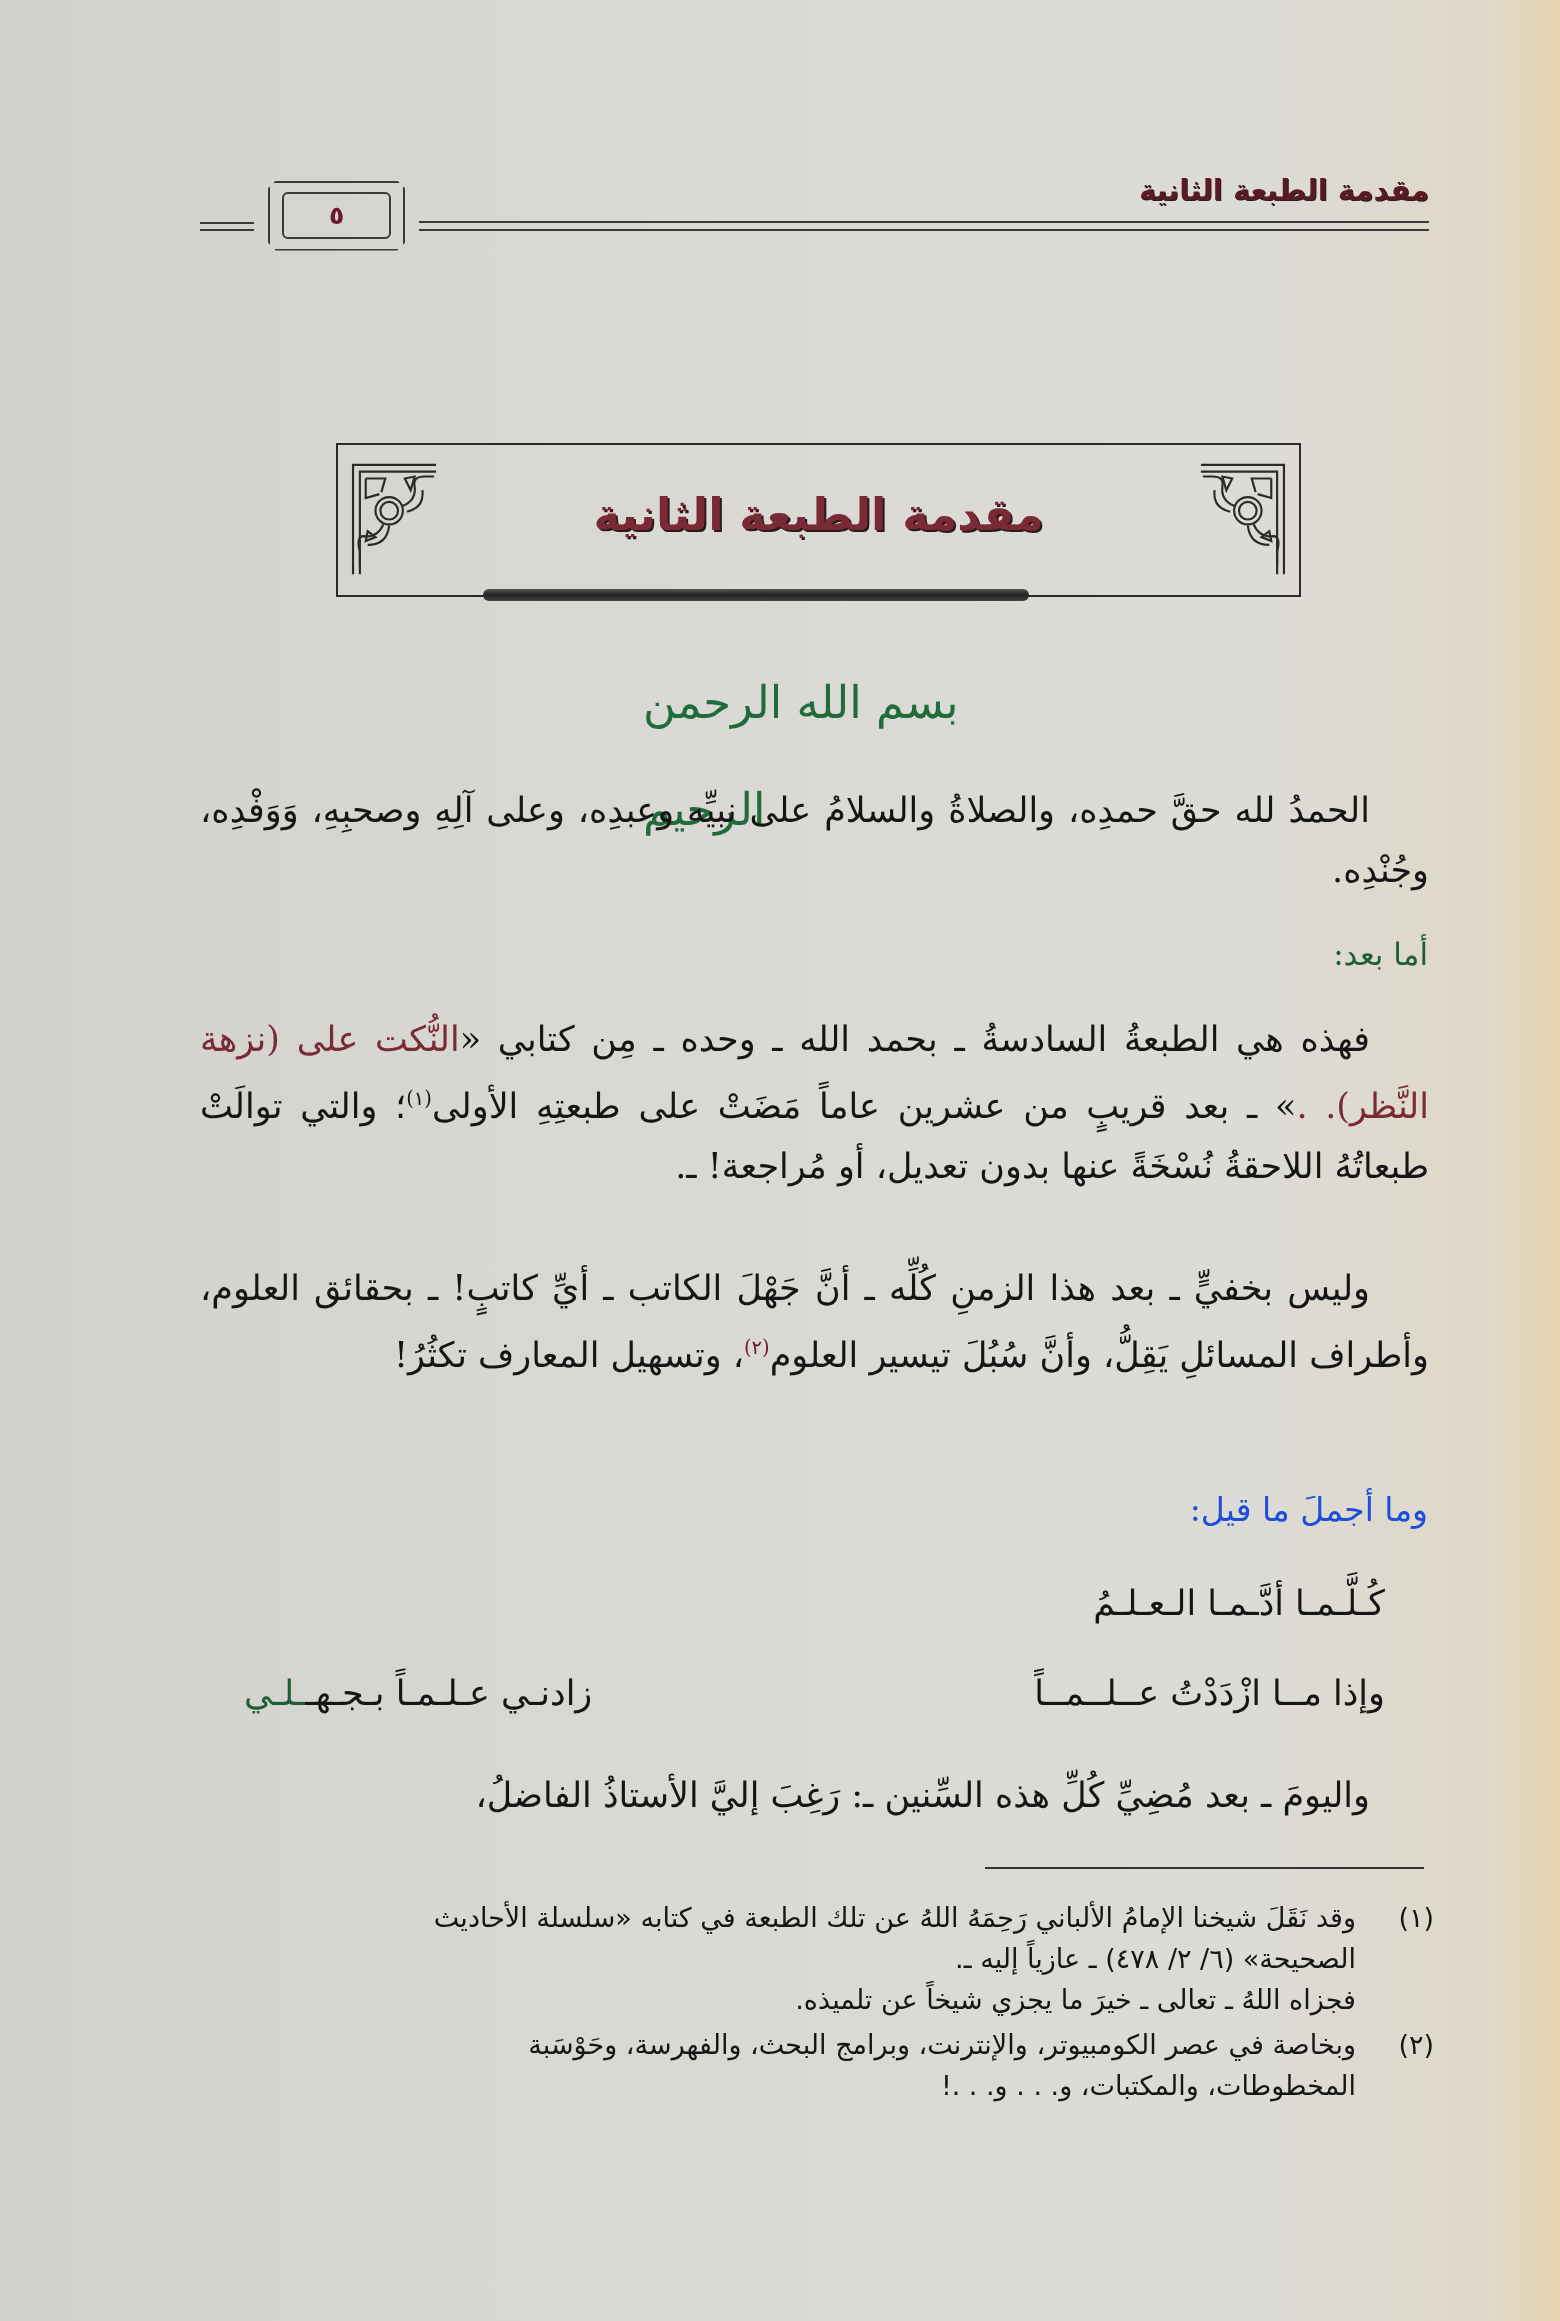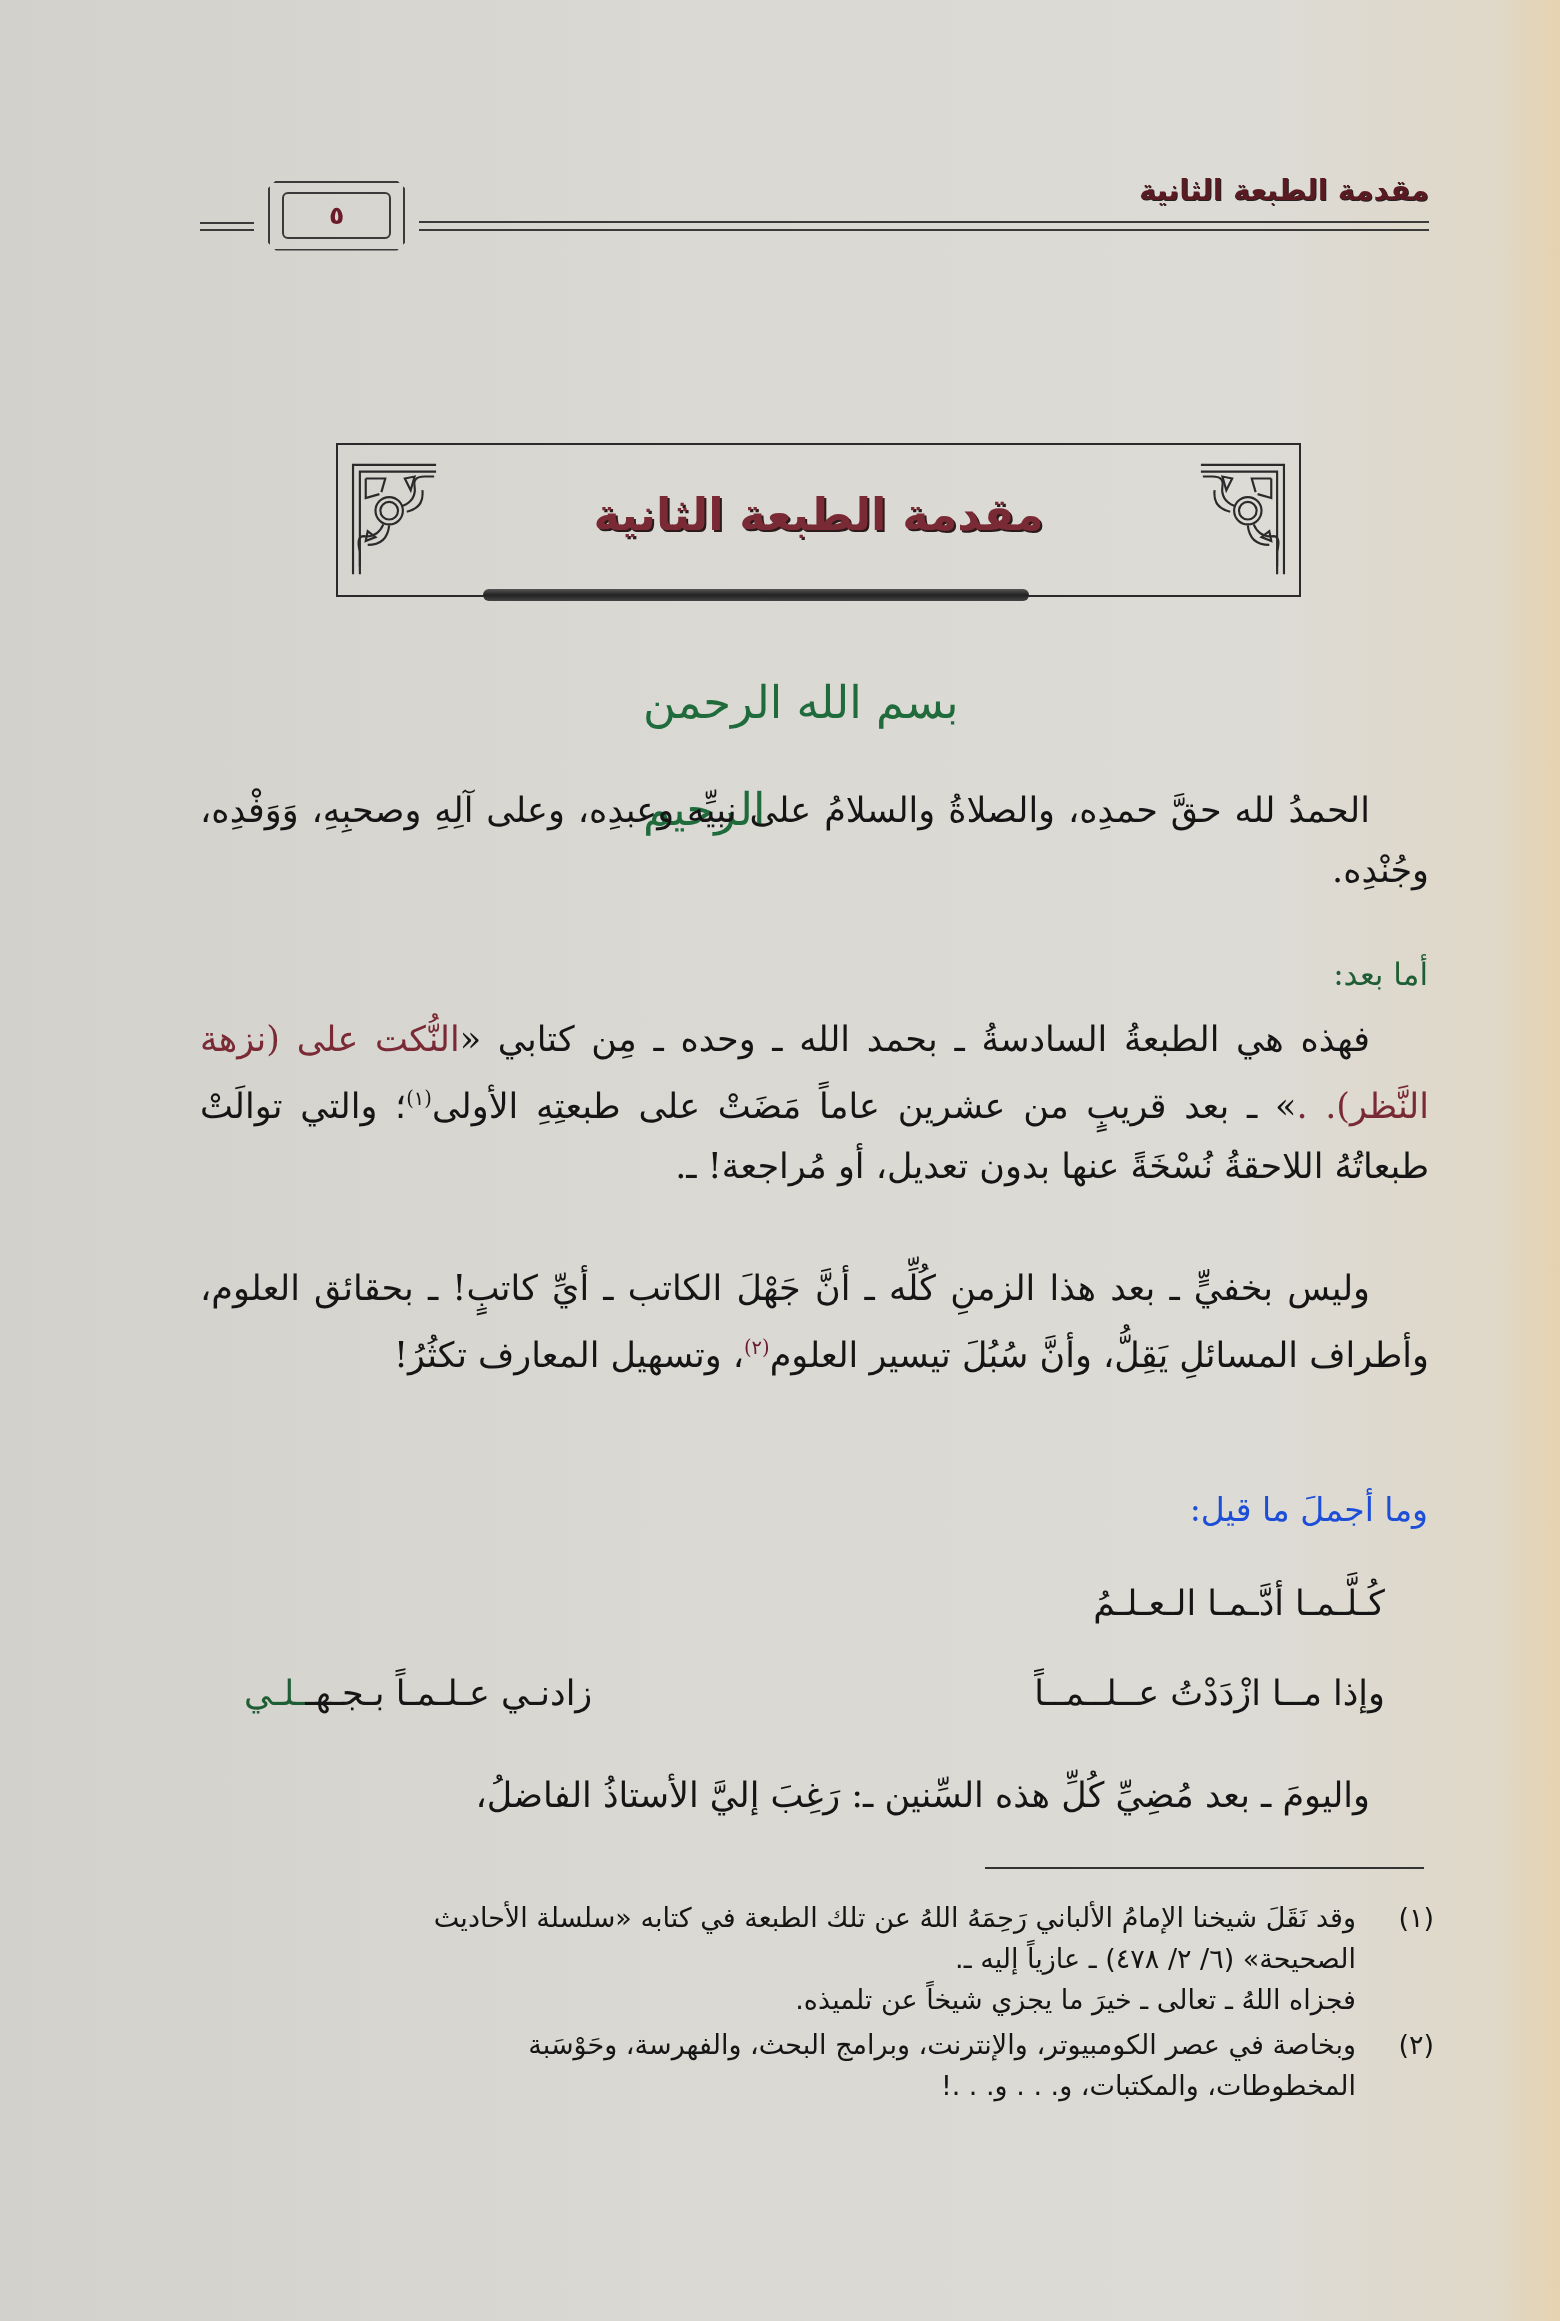--- a/index.html
+++ b/index.html
@@ -126,21 +126,21 @@
       direction: rtl;
       text-align: justify;
       font-family: "DejaVu Serif", serif;
       font-size: 35px;
       line-height: 60px;
       color: #151515;
     }
     .para { display: block; text-indent: 59px; }
     .heading-amma {
       position: absolute;
-      right: 132px; top: 956px;
+      right: 132px; top: 936px;
       font-family: "DejaVu Serif", serif;
       font-size: 31px;
       color: #1f5e34;
       direction: rtl;
     }
     .book-title { color: #7a2a34; }
     .fn-ref {
       font-size: 19.5px;
       vertical-align: super;
       color: #151515;

